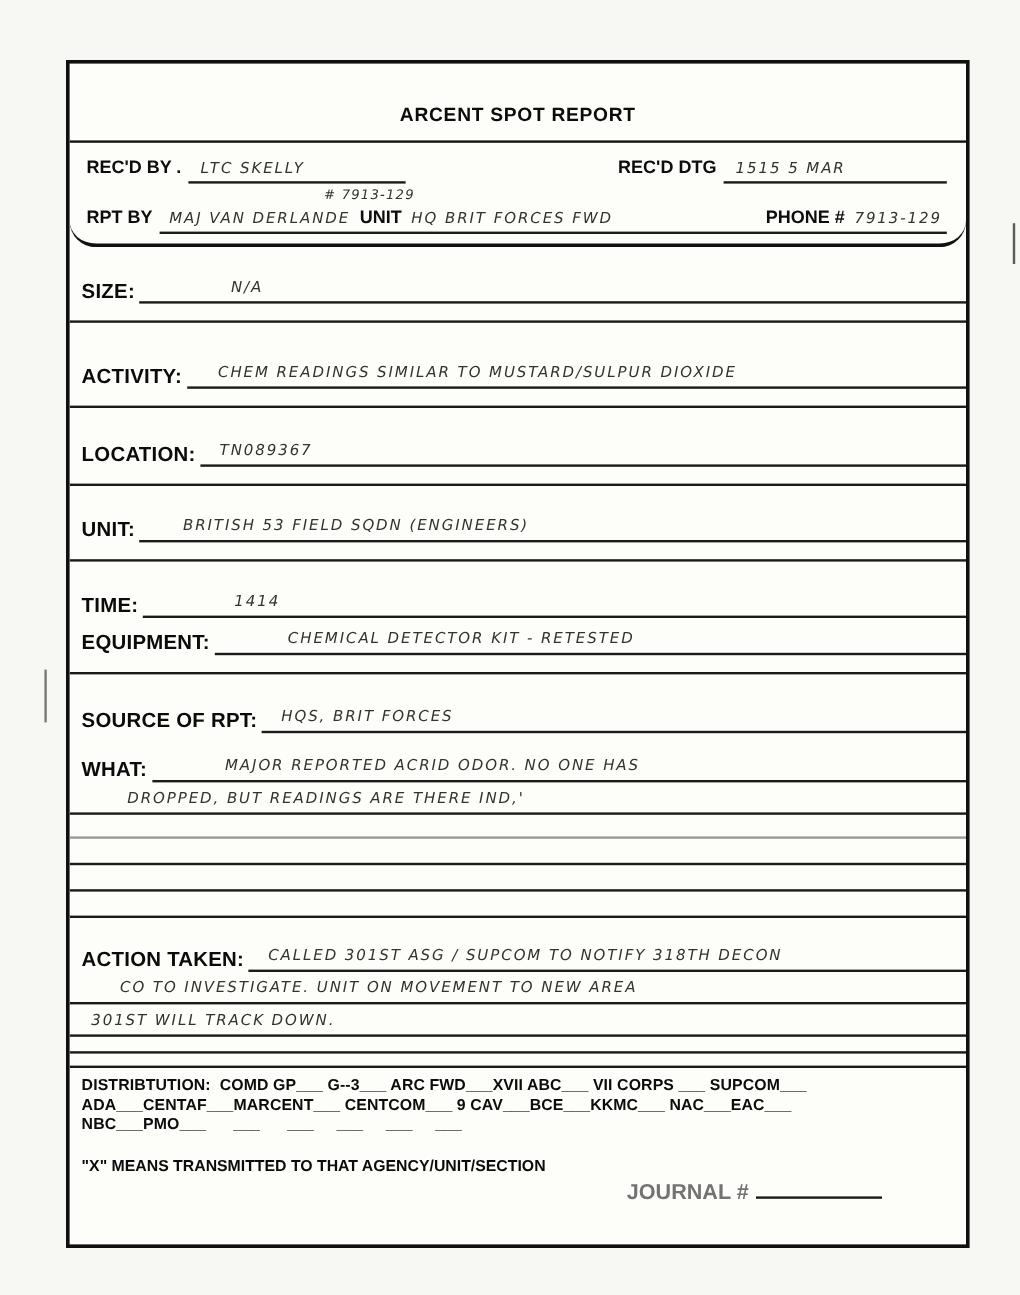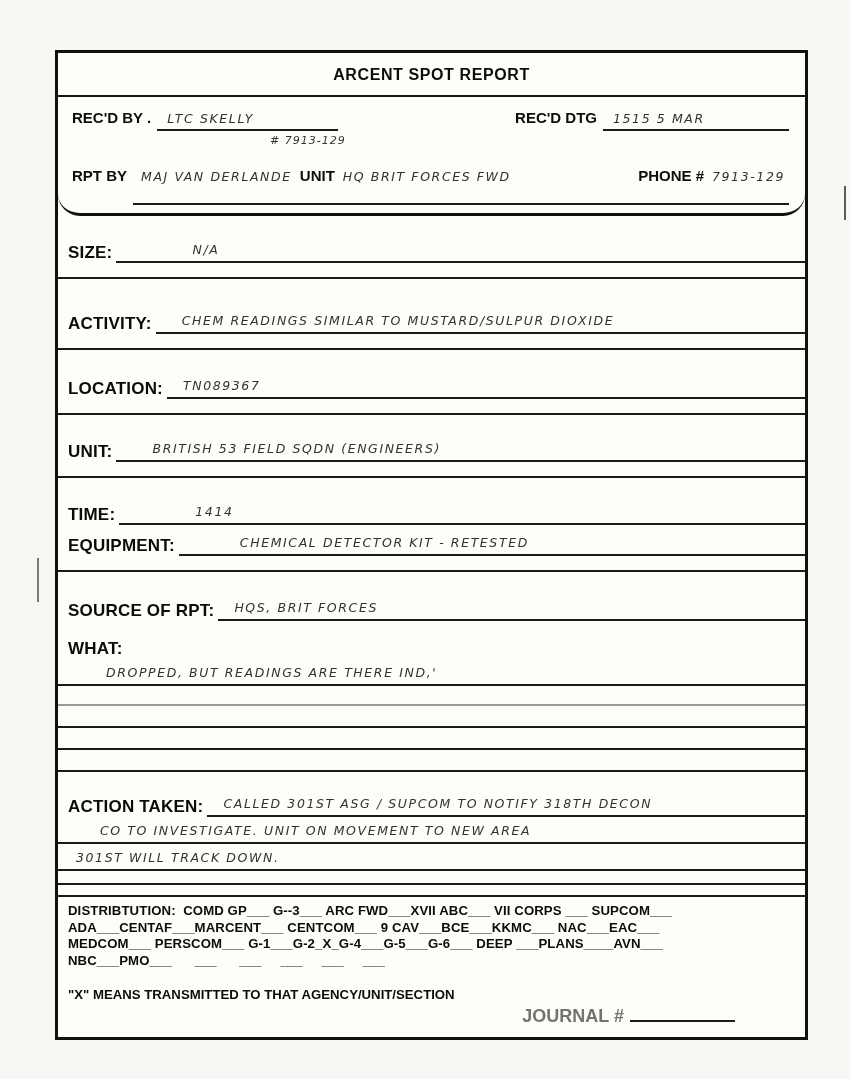--- a/index.html
+++ b/index.html
@@ -24,20 +24,21 @@
     overflow: hidden;
   }
   .title {
     text-align: center;
     font-weight: bold;
     font-size: 16px;
     letter-spacing: 0.6px;
     padding: 13px 0 11px;
     border-bottom: 2px solid #141414;
     color: #0c0c0c;
+    margin-top: 22px;
   }
   
   .header {
     padding: 12px 16px 8px 14px;
     border-bottom: 3px solid #111;
     border-radius: 22px;
   }
   .hrow { display: flex; align-items: baseline; }
   .lbl { font-weight: bold; font-size: 15px; color: #0d0d0d; white-space: nowrap; }
   .uline {
@@ -64,21 +65,21 @@
   }
   .hrow2 { margin-top: 4px; justify-content: flex-end; }
   .row2-line {
     flex: 1;
     display: flex;
     align-items: baseline;
     border-bottom: 2px solid #1c1c1c;
     padding: 0 4px 3px 8px;
     margin-left: 6px;
   }
-  .row2-line .lbl { margin: 16px 8px; }
+  .row2-line .lbl { margin: 0 8px; }
   .grow { flex: 1; }
   
   .frow {
     display: flex;
     align-items: flex-end;
     padding-left: 10px;
   }
   .flbl {
     font-weight: bold;
     font-size: 17px;
@@ -207,40 +208,40 @@
   </div>
   <div class="rule" style="margin-top:14px"></div>
 
   <div class="frow" style="margin-top:26px">
     <span class="flbl">SOURCE OF RPT:</span>
     <span class="fline"><span class="hw ind10">HQS, BRIT FORCES</span></span>
   </div>
 
   <div class="frow" style="margin-top:18px">
     <span class="flbl">WHAT:</span>
+    <span class="fline"><span class="hw ind55">MAJOR  REPORTED  ACRID ODOR.   NO ONE HAS</span></span>
   </div>
   <div class="wline" style="margin-top:4px"><span class="hw">DROPPED, BUT READINGS ARE THERE IND,'</span></div>
   <div class="rule faint" style="margin-top:18px"></div>
   <div class="rule" style="margin-top:20px"></div>
   <div class="rule" style="margin-top:20px"></div>
   <div class="rule" style="margin-top:20px"></div>
 
   <div class="frow" style="margin-top:22px">
     <span class="flbl">ACTION TAKEN:</span>
     <span class="fline"><span class="hw ind10">CALLED 301ST ASG / SUPCOM TO NOTIFY 318TH DECON</span></span>
   </div>
   <div class="wline" style="margin-top:4px; padding-left:42px"><span class="hw">CO TO INVESTIGATE.  UNIT ON MOVEMENT TO NEW AREA</span></div>
   <div class="wline" style="margin-top:4px; padding-left:18px"><span class="hw">301ST WILL TRACK DOWN.</span></div>
   <div class="rule" style="margin-top:12px"></div>
   <div class="rule" style="margin-top:10px"></div>
 
   <div class="dist">
     <div class="dline">DISTRIBTUTION:  COMD GP___ G--3___ ARC FWD___XVII ABC___ VII CORPS ___ SUPCOM___</div>
     <div class="dline">ADA___CENTAF___MARCENT___ CENTCOM___ 9 CAV___BCE___KKMC___ NAC___EAC___</div>
-    <div class="dline">MEDCOM___ PERSCOM___ G-1___G-2_X_G-4___G-5___G-6___ DEEP ___PLANS____AVN___</div>
     <div class="dline">NBC___PMO___      ___      ___     ___     ___     ___</div>
   </div>
 
   <div class="note">"X" MEANS TRANSMITTED TO THAT AGENCY/UNIT/SECTION</div>
 
   <div class="journal">
     <span>JOURNAL #</span><span class="juline"></span>
   </div>
 
 </div>

